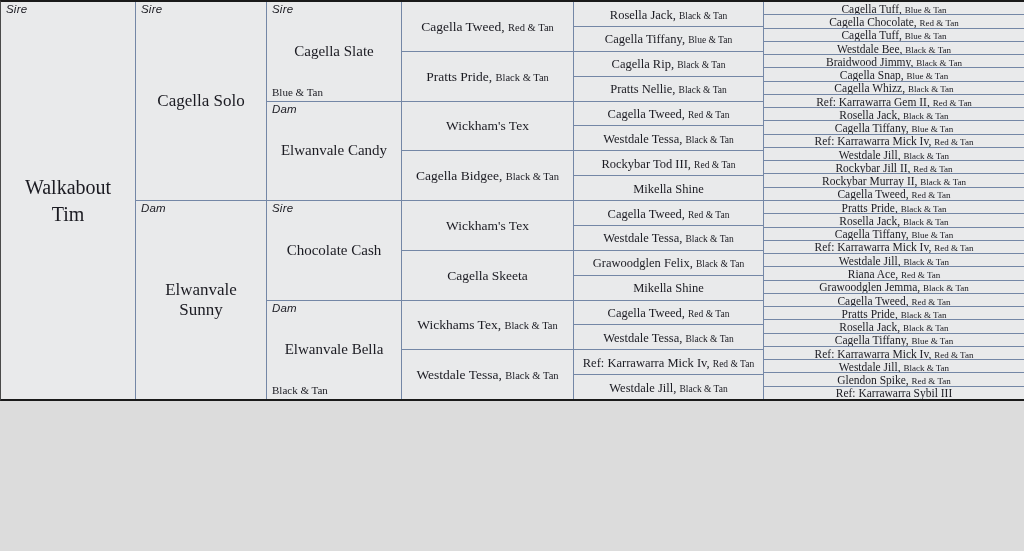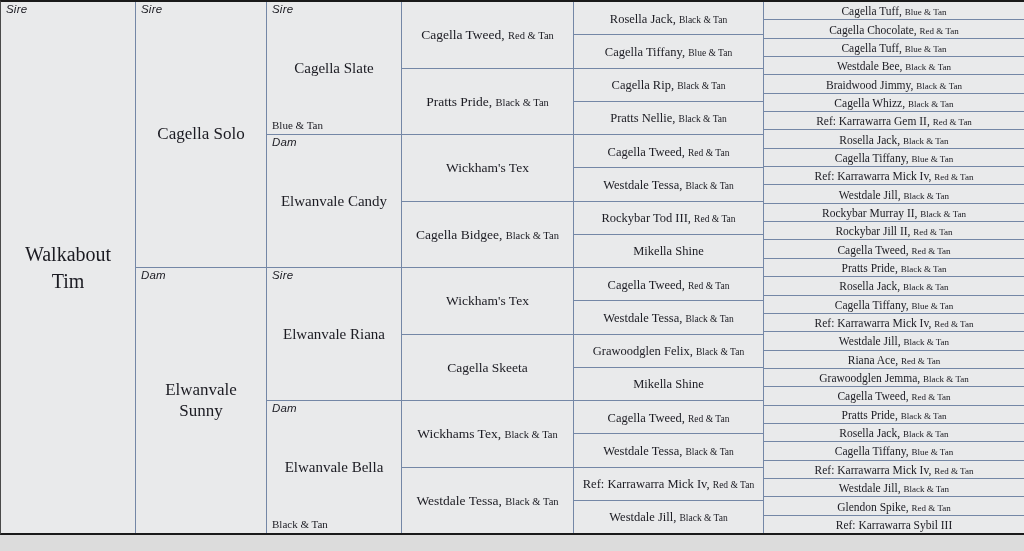--- a/index.html
+++ b/index.html
@@ -3,21 +3,21 @@
 <meta charset="utf-8">
 <style>
   html,body{margin:0;padding:0;}
   body{
     width:1024px;height:551px;overflow:hidden;
     background:#dcdcdc;
     font-family:"Liberation Serif","DejaVu Serif",serif;
   }
   .pedigree{
     position:relative;
-    width:1024px;height:535px;
+    width:1024px;height:401px;
     box-sizing:border-box;
     background:var(--bg,#e9eaeb);
     border-top:2px solid var(--frame,#1a1a1a);
     border-bottom:2px solid var(--frame,#1a1a1a);
     border-left:1px solid #4a4a4a;
     display:flex;
     color:var(--ink,#1b1b22);
   }
   .col{
     display:flex;flex-direction:column;
@@ -91,21 +91,21 @@
         <span class="tag">Sire</span>
         <div class="nameline"><span class="nm">Cagella Slate</span></div>
         <span class="colorlab">Blue &amp; Tan</span>
       </div>
       <div class="cell">
         <span class="tag">Dam</span>
         <div class="nameline"><span class="nm">Elwanvale Candy</span></div>
       </div>
       <div class="cell">
         <span class="tag">Sire</span>
-        <div class="nameline"><span class="nm">Elwanvale Riana</span></div>
+        <div class="nameline"><span class="nm">Chocolate Cash</span></div>
       </div>
       <div class="cell">
         <span class="tag">Dam</span>
         <div class="nameline"><span class="nm">Elwanvale Bella</span></div>
         <span class="colorlab">Black &amp; Tan</span>
       </div>
     </div>
   <div class="col" id="gen3">
       <div class="cell">
         <div class="nameline"><span class="nm">Cagella Tweed</span><span class="nm">, </span><span class="clr">Red &amp; Tan</span></div>
@@ -192,42 +192,45 @@
       <div class="cell">
         <div class="nameline"><span class="nm">Cagella Tuff</span><span class="nm">, </span><span class="clr">Blue &amp; Tan</span></div>
       </div>
       <div class="cell">
         <div class="nameline"><span class="nm">Westdale Bee</span><span class="nm">, </span><span class="clr">Black &amp; Tan</span></div>
       </div>
       <div class="cell">
         <div class="nameline"><span class="nm">Braidwood Jimmy</span><span class="nm">, </span><span class="clr">Black &amp; Tan</span></div>
       </div>
       <div class="cell">
+        <div class="nameline"><span class="nm">Cagella Snap</span><span class="nm">, </span><span class="clr">Blue &amp; Tan</span></div>
+      </div>
+      <div class="cell">
         <div class="nameline"><span class="nm">Cagella Whizz</span><span class="nm">, </span><span class="clr">Black &amp; Tan</span></div>
       </div>
       <div class="cell">
         <div class="nameline"><span class="nm">Ref: Karrawarra Gem II</span><span class="nm">, </span><span class="clr">Red &amp; Tan</span></div>
       </div>
       <div class="cell">
         <div class="nameline"><span class="nm">Rosella Jack</span><span class="nm">, </span><span class="clr">Black &amp; Tan</span></div>
       </div>
       <div class="cell">
         <div class="nameline"><span class="nm">Cagella Tiffany</span><span class="nm">, </span><span class="clr">Blue &amp; Tan</span></div>
       </div>
       <div class="cell">
         <div class="nameline"><span class="nm">Ref: Karrawarra Mick Iv</span><span class="nm">, </span><span class="clr">Red &amp; Tan</span></div>
       </div>
       <div class="cell">
         <div class="nameline"><span class="nm">Westdale Jill</span><span class="nm">, </span><span class="clr">Black &amp; Tan</span></div>
       </div>
       <div class="cell">
+        <div class="nameline"><span class="nm">Rockybar Jill II</span><span class="nm">, </span><span class="clr">Red &amp; Tan</span></div>
+      </div>
+      <div class="cell">
         <div class="nameline"><span class="nm">Rockybar Murray II</span><span class="nm">, </span><span class="clr">Black &amp; Tan</span></div>
-      </div>
-      <div class="cell">
-        <div class="nameline"><span class="nm">Rockybar Jill II</span><span class="nm">, </span><span class="clr">Red &amp; Tan</span></div>
       </div>
       <div class="cell">
         <div class="nameline"><span class="nm">Cagella Tweed</span><span class="nm">, </span><span class="clr">Red &amp; Tan</span></div>
       </div>
       <div class="cell">
         <div class="nameline"><span class="nm">Pratts Pride</span><span class="nm">, </span><span class="clr">Black &amp; Tan</span></div>
       </div>
       <div class="cell">
         <div class="nameline"><span class="nm">Rosella Jack</span><span class="nm">, </span><span class="clr">Black &amp; Tan</span></div>
       </div>

